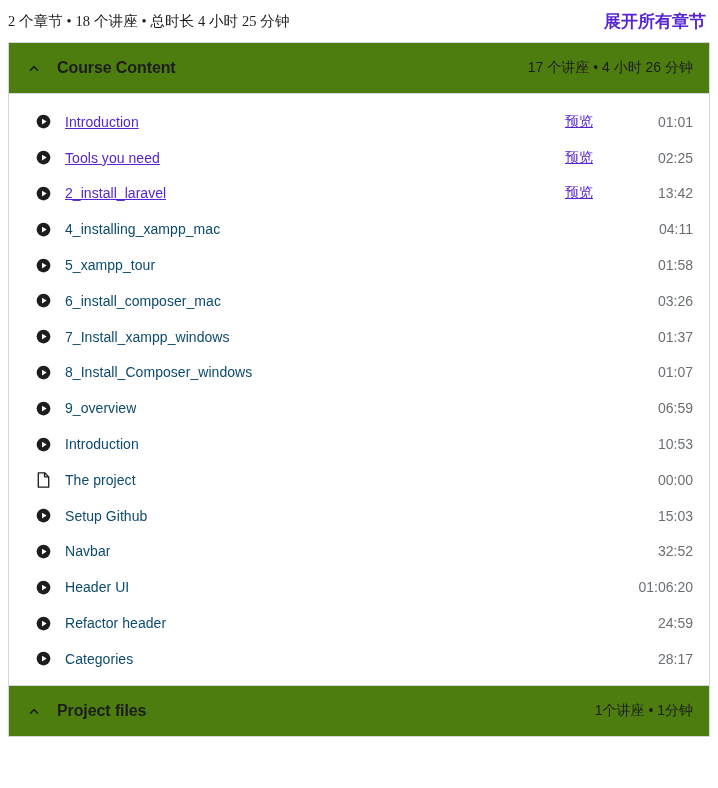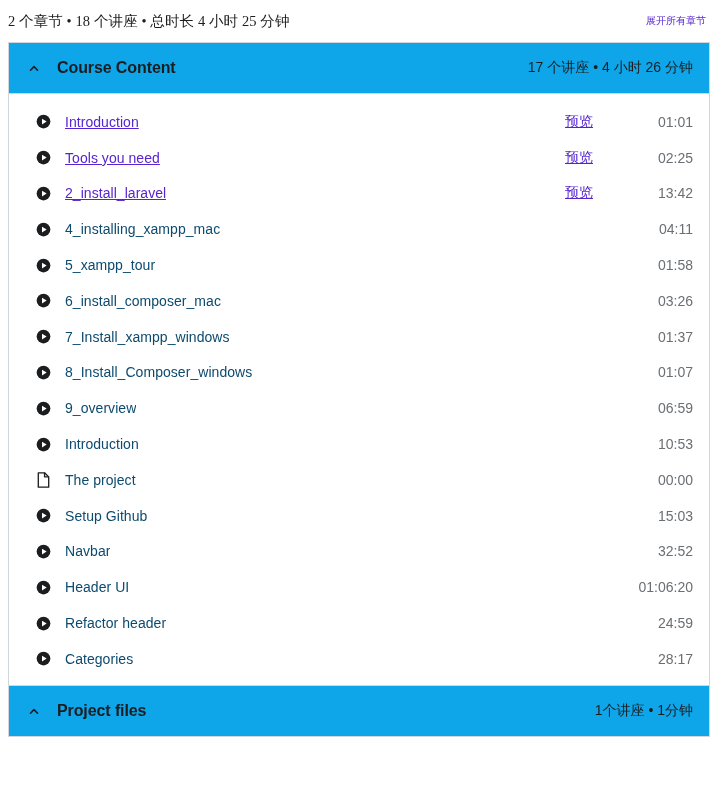--- a/index.html
+++ b/index.html
@@ -25,39 +25,39 @@
     height: 42px;
   }
   .summary-text {
     font-size: 14.5px;
     color: #1c1d1f;
     letter-spacing: 0.1px;
     white-space: nowrap;
     font-family: Liberation Serif, serif;
   }
   .expand-link {
-    font-size: 10px;
-    font-weight: 400;
+    font-size: 17px;
+    font-weight: 700;
     color: #5624d0;
     cursor: pointer;
     white-space: nowrap;
   }
 
   
   .accordion {
     margin: 0 8px 0 8px;
     border: 1px solid #d1d7dc;
     border-bottom: none;
     background: #fff;
   }
 
   .section-header {
     display: flex;
     align-items: center;
-    background: #0ea5e9;
+    background: #4d7c0f;
     border-bottom: 1px solid #d1d7dc;
     padding: 0 16px 0 14px;
     height: 51px;
     cursor: pointer;
   }
   .section-header .chev {
     width: 22px;
     height: 22px;
     flex: 0 0 22px;
     display: flex;

